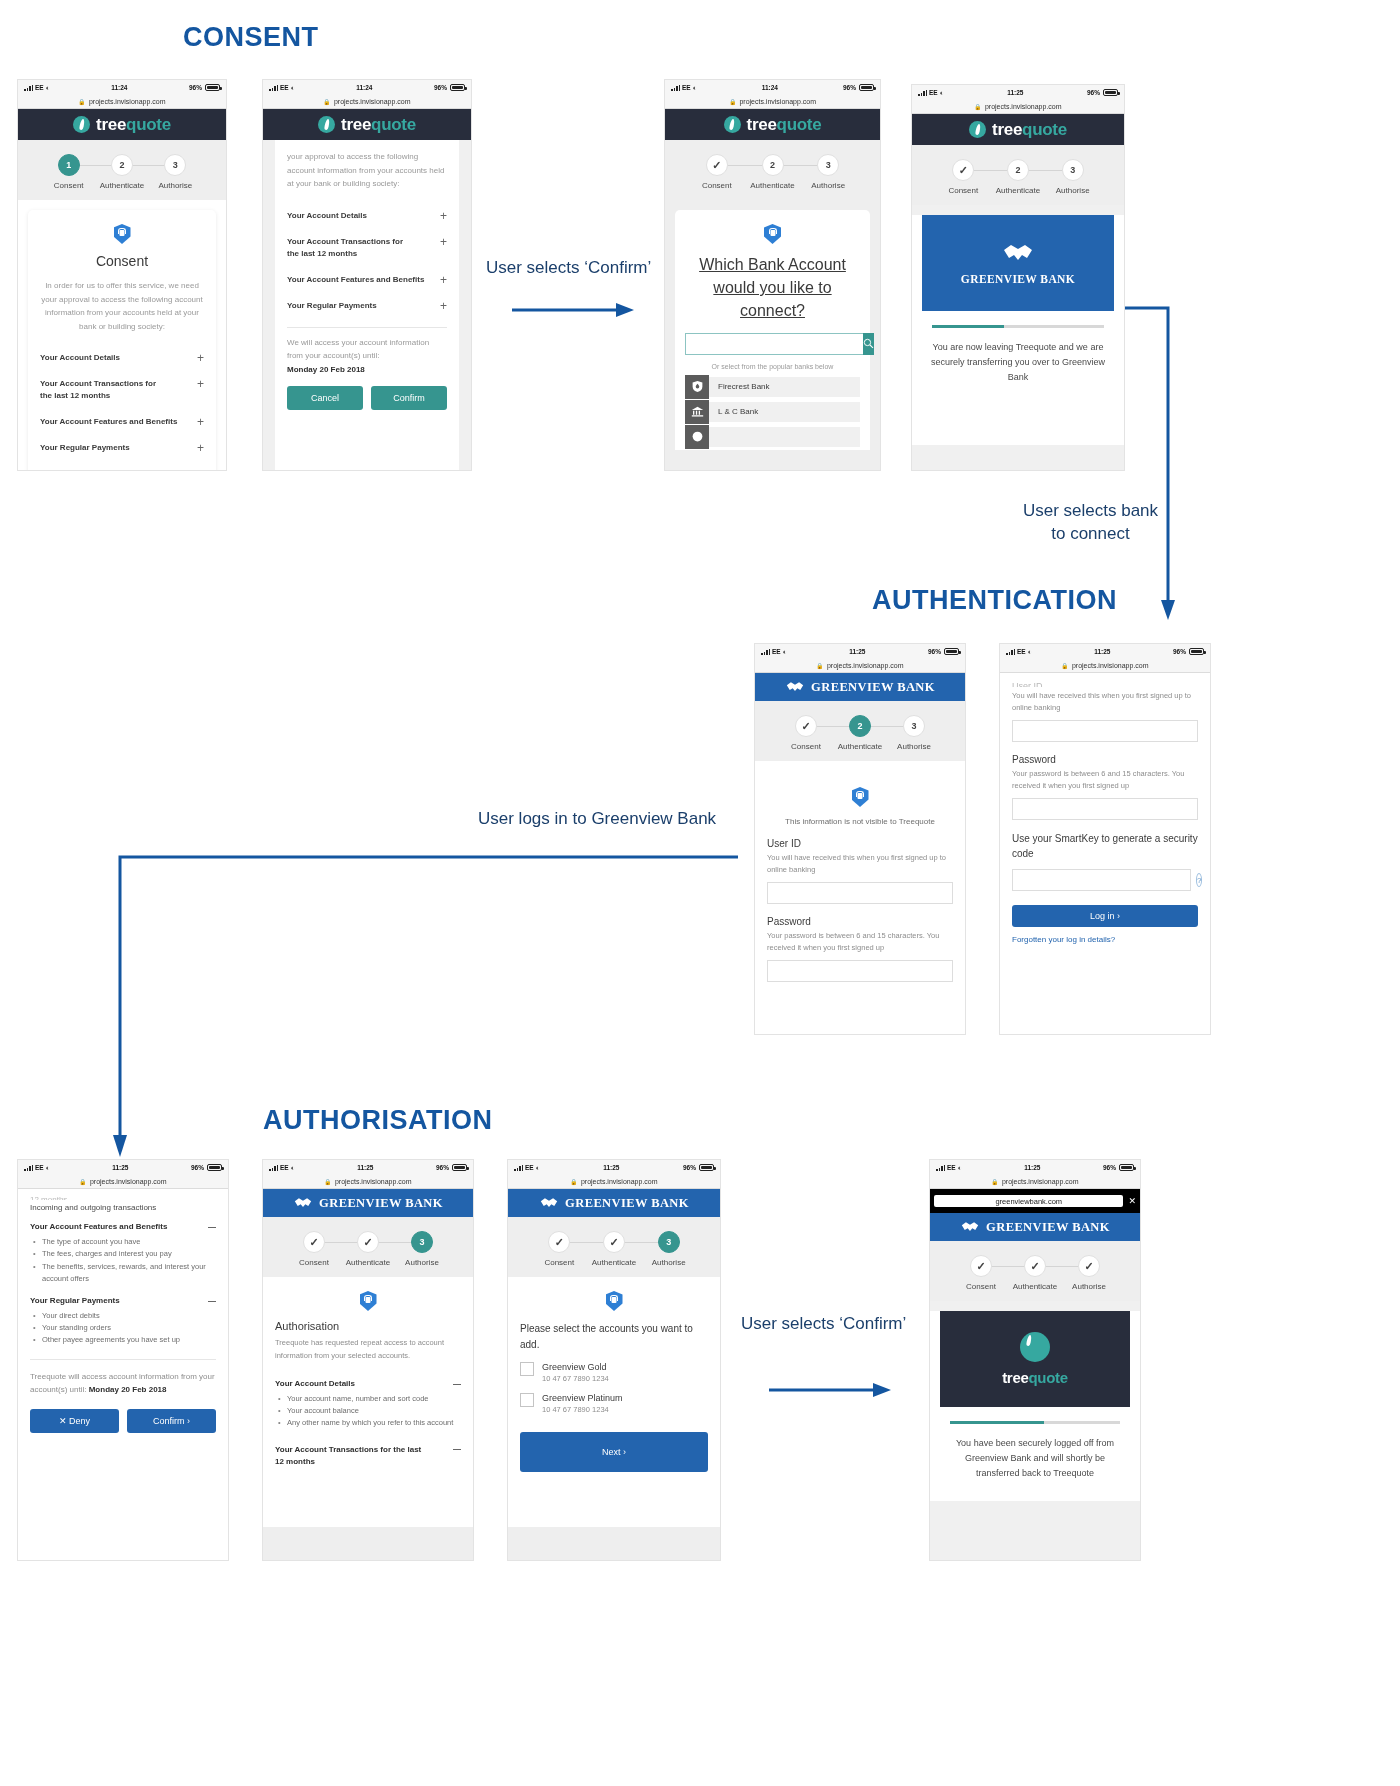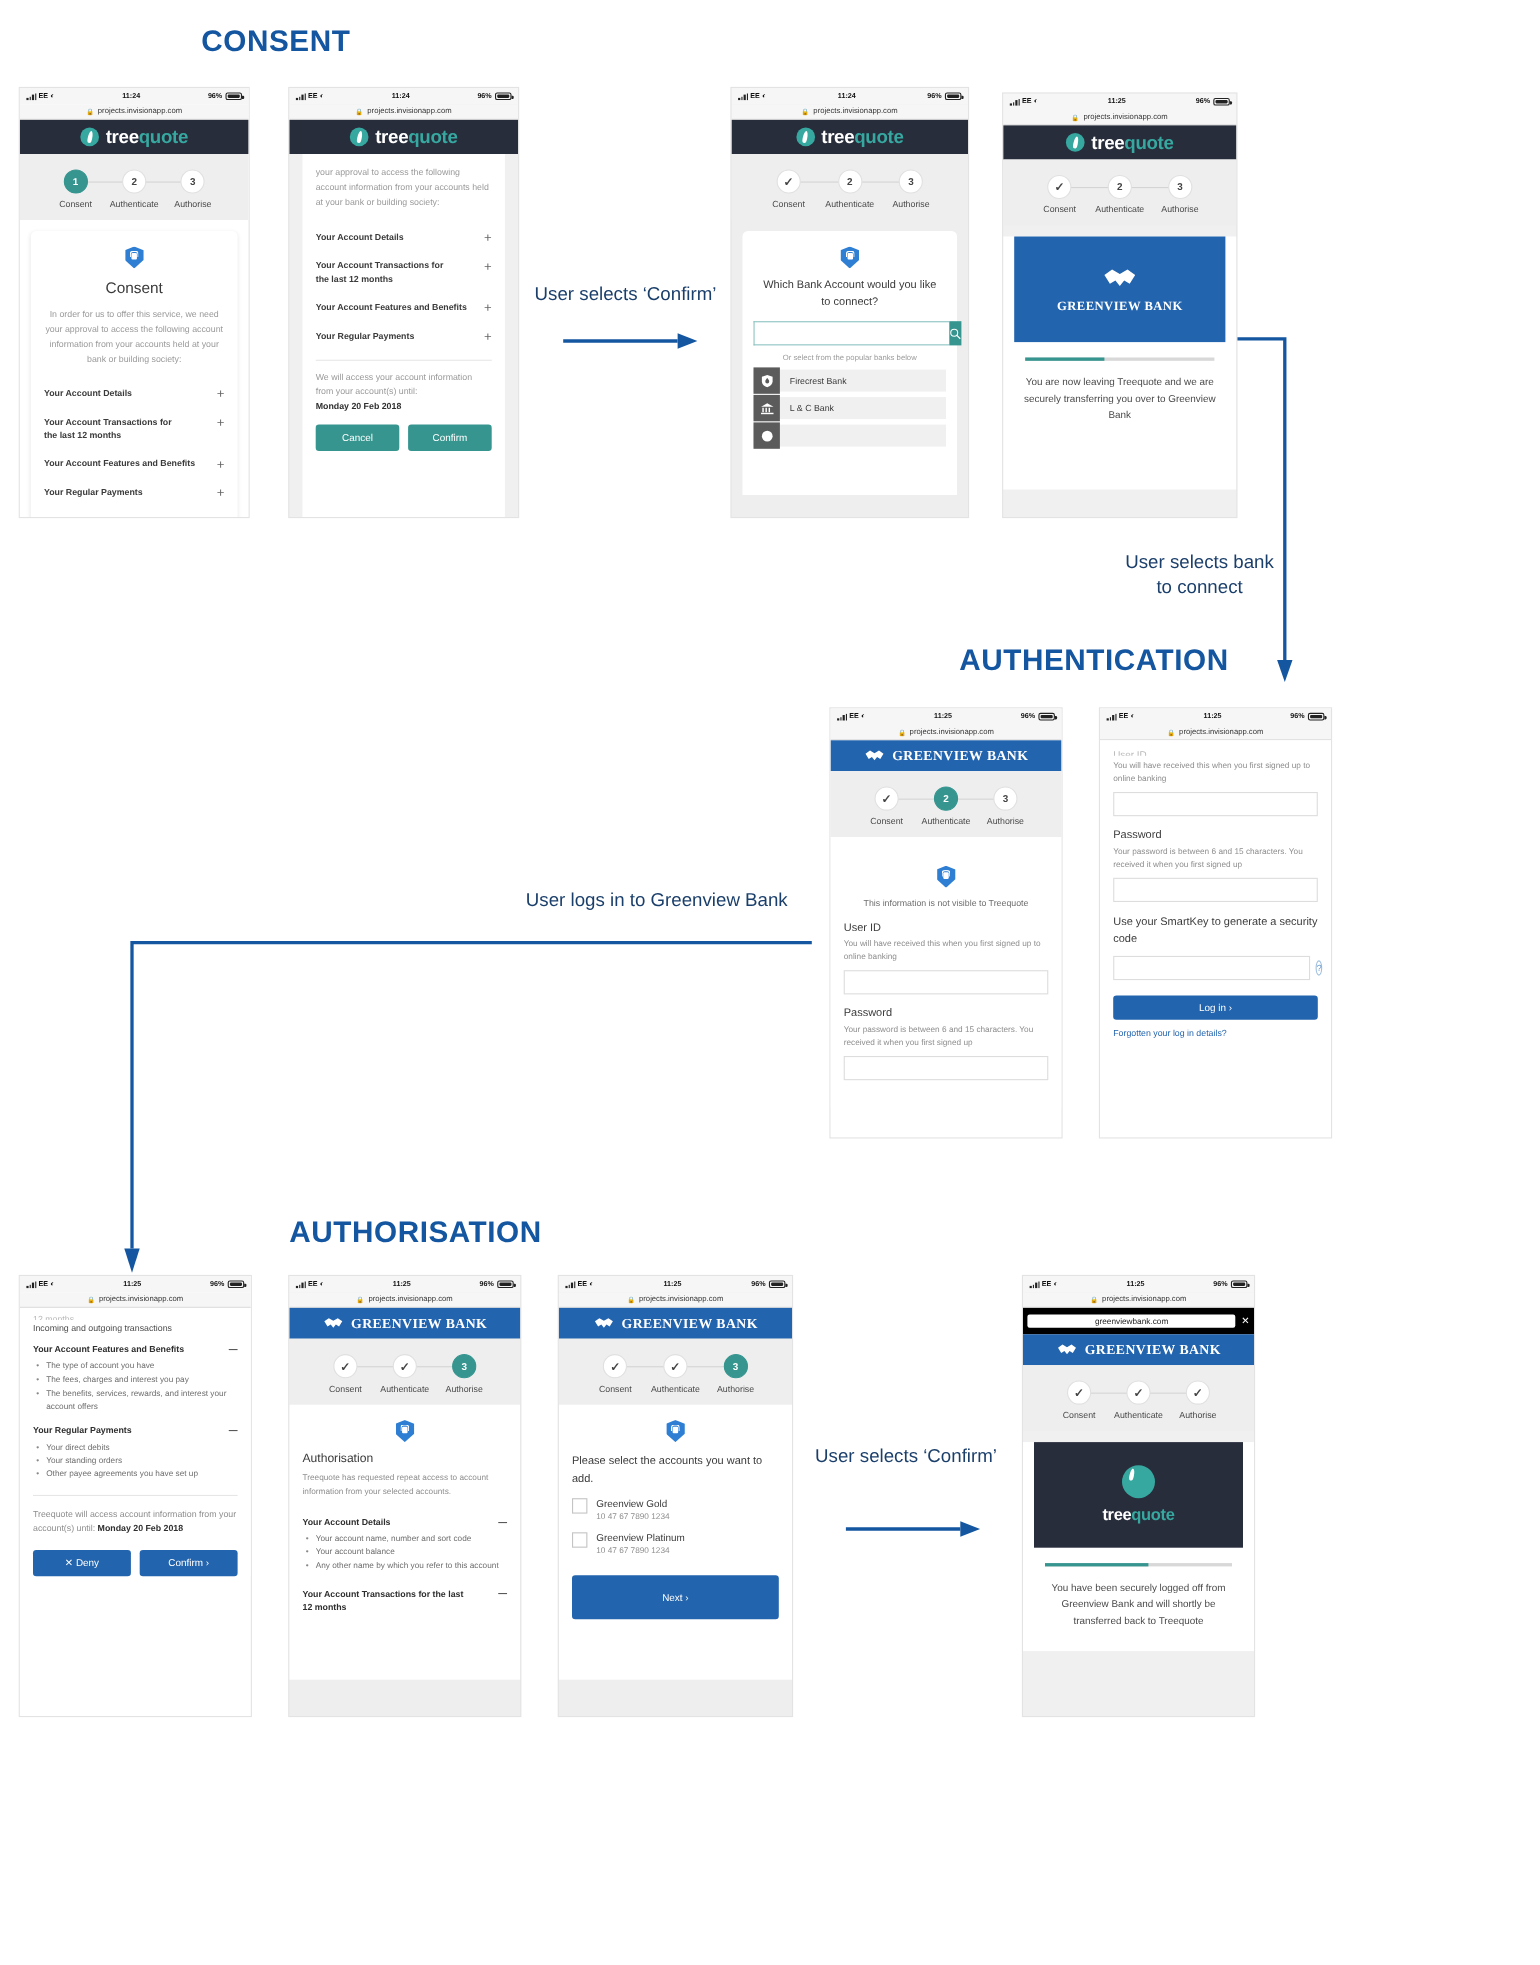--- a/index.html
+++ b/index.html
@@ -411,21 +411,21 @@
         <div class="step-lbl">Authenticate</div>
       </div>
       <div class="step">
         <div class="bubble">3</div>
         <div class="step-lbl">Authorise</div>
       </div>
     </div>
   </div>
   <div style="background:#fff;margin:10px 10px 0;border-radius:5px 5px 0 0;padding:14px 0 0;min-height:240px;">
     <div class="shield"></div>
-    <div class="card-title" style="font-size:10px;line-height:1.45;padding:0 16px;">Which Bank Account would you like to connect?</div>
+    <div class="card-title" style="font-size:16px;line-height:1.45;padding:0 16px;text-decoration:underline;">Which Bank Account would you like to connect?</div>
     <div class="search-wrap">
       <input class="search-in" value="" style="">
       <div class="search-go">
         <svg width="11" height="11" viewBox="0 0 16 16">
             <circle cx="6.5" cy="6.5" r="4.6" fill="none" stroke="#fff" stroke-width="1.4"></circle>
             <line x1="10" y1="10" x2="14.5" y2="14.5" stroke="#fff" stroke-width="1.6"></line>
           </svg>
       </div>
     </div>
     <div class="hint">Or select from the popular banks below</div>

